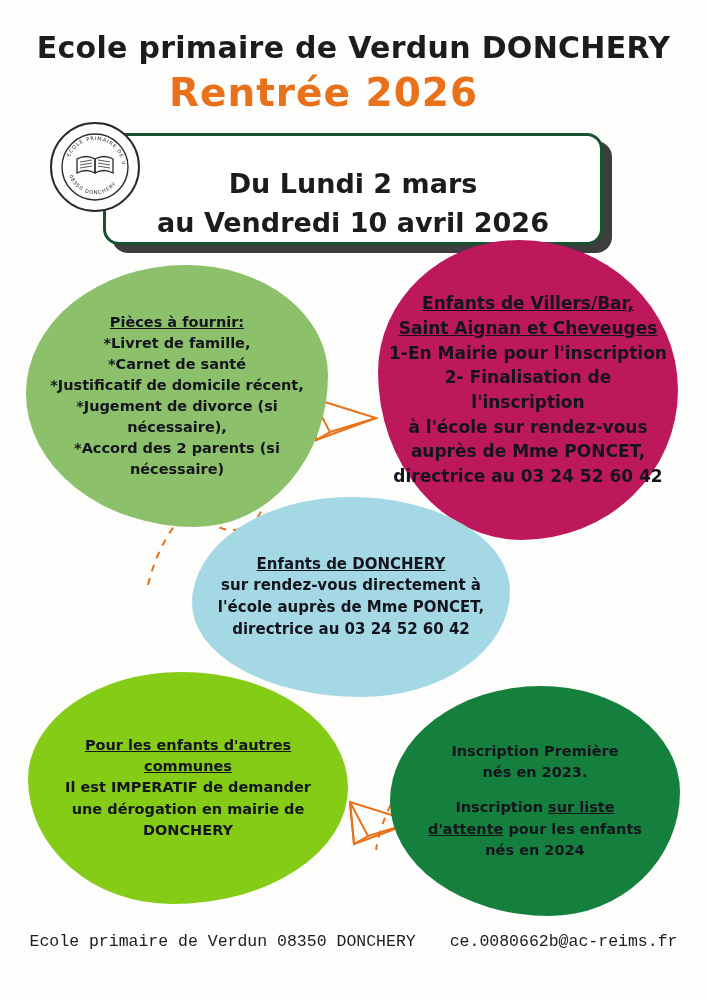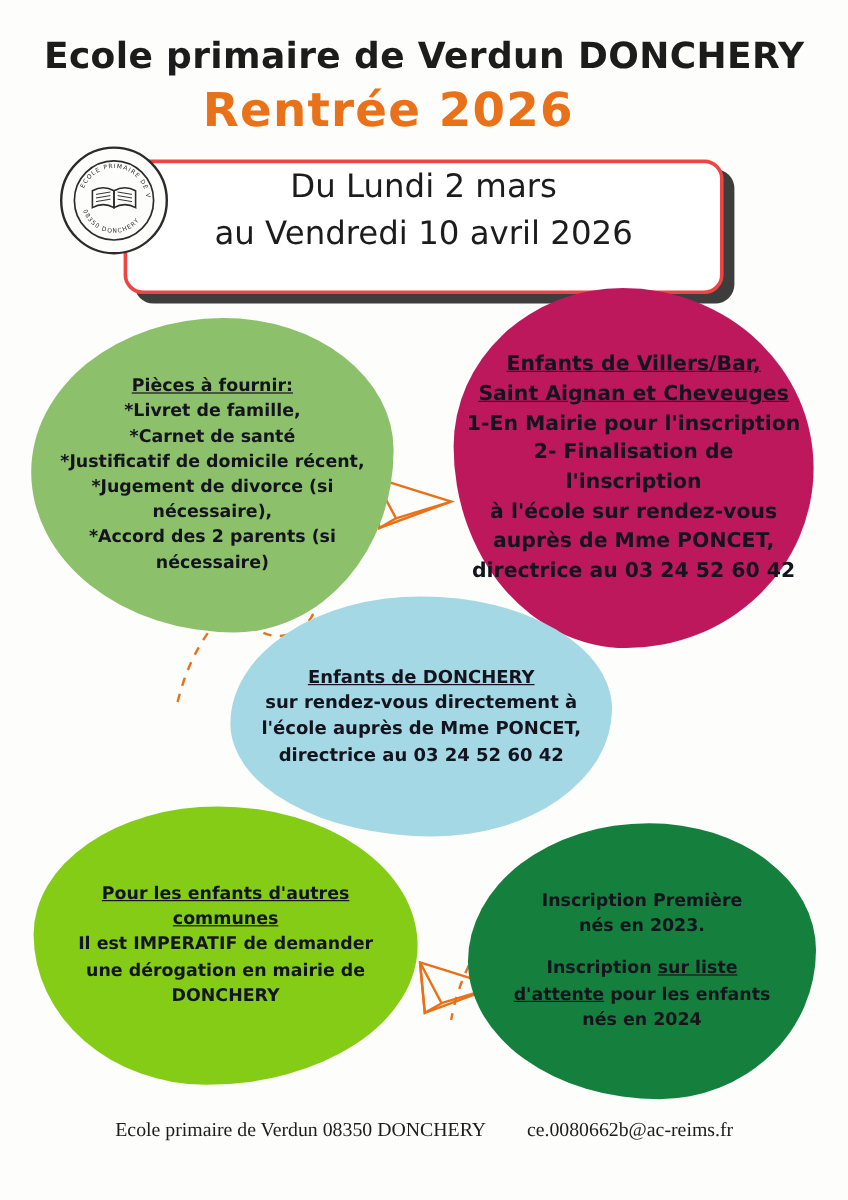--- a/index.html
+++ b/index.html
@@ -54,27 +54,28 @@
     background: #3d3d3d;
     border-radius: 16px;
   }
   .date-box {
     position: absolute;
     left: 103px;
     top: 133px;
     width: 500px;
     height: 112px;
     background: #ffffff;
-    border: 3px solid #ef4444;
+    border: 3px solid #14532d;
     border-radius: 16px;
     box-sizing: border-box;
     display: flex;
     flex-direction: column;
     align-items: center;
-    justify-content: flex-start;
+    justify-content: flex-end;
+    font-weight: bold;
   }
   .date-line {
     font-size: 27px;
     color: #1c1c1c;
     line-height: 1.45;
     font-family: "DejaVu Sans", sans-serif;
   }
   
   .stamp {
     position: absolute;
@@ -174,21 +175,21 @@
   .footer {
     position: absolute;
     left: 0;
     top: 932px;
     width: 707px;
     display: flex;
     justify-content: center;
     gap: 34px;
     font-size: 16.5px;
     color: #1c1c1c;
-    font-family: Liberation Serif, serif;
+    font-family: Liberation Mono, monospace;
   }
   
   .plane { position: absolute; }
 </style>
 </head>
 <body>
 
 <div class="poster">
 
   <div class="school-title">Ecole primaire de Verdun DONCHERY</div>

